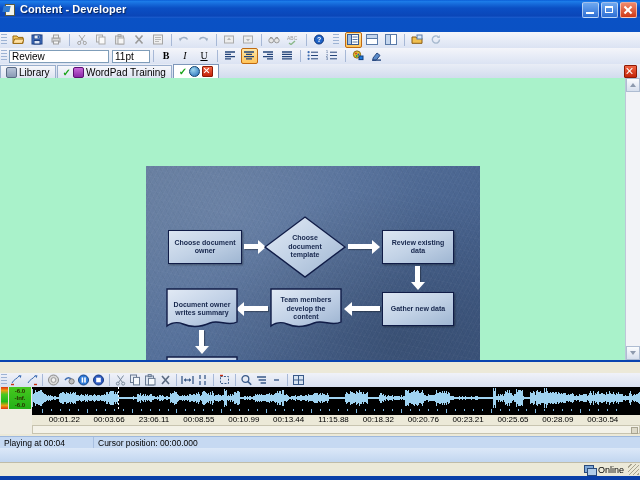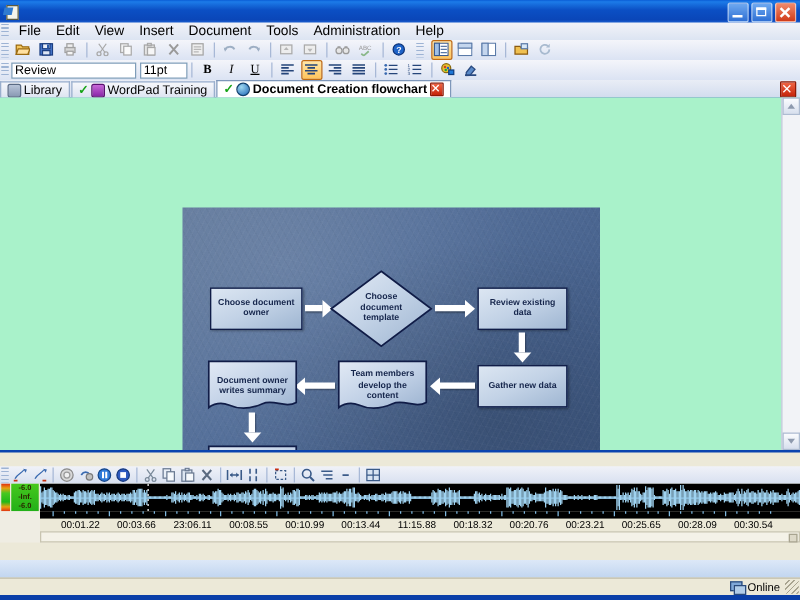--- a/index.html
+++ b/index.html
@@ -178,46 +178,36 @@
 </head>
 <body>
 
 <div id="app">
 
   <div class="titlebar">
     <span class="tb-icon">
       <span class="pg"></span>
         <span class="mk"></span>
     </span>
+    <span class="tb-title">Content - Developer</span>
     <span class="tb-btns">
       <span class="tb-btn">
           <i class="mn1"></i>
         </span>
       <span class="tb-btn">
           <i class="mx1"></i>
           <i class="mx2"></i>
         </span>
       <span class="tb-btn close">
           <i class="cl1"></i>
           <i class="cl2"></i>
         </span>
     </span>
   </div>
 
-  <div class="menubar">
-    <span class="grip"></span>
-    <span class="menu-item">File</span>
-    <span class="menu-item">Edit</span>
-    <span class="menu-item">View</span>
-    <span class="menu-item">Insert</span>
-    <span class="menu-item">Document</span>
-    <span class="menu-item">Tools</span>
-    <span class="menu-item">Administration</span>
-    <span class="menu-item">Help</span>
-  </div>
 
   <div class="toolbar tbar1">
     <span class="grip"></span>
 
     <span class="tbtn">
       <svg class="ico" viewBox="0 0 12 11">
           <path d="M1 2h4l1 1.4h5v6H1z" fill="#F5C860" stroke="#9A6A10"></path>
           <path d="M1 9.4l1.6-4.4H12l-1.7 4.4z" fill="#FFE0A0" stroke="#9A6A10"></path>
         </svg>
     </span>
@@ -428,21 +418,20 @@
       <span>Library</span>
     </div>
     <div class="tab">
       <span class="chk">✓</span>
       <span class="tabico" style="background:linear-gradient(to bottom,#C868D8,#8A28A8);border:1px solid #5A1070;"></span>
       <span>WordPad Training</span>
     </div>
     <div class="tab active">
       <span class="chk">✓</span>
       <span class="tabico" style="background:radial-gradient(circle at 35% 30%,#9FD8F0,#1E68B8);border:1px solid #10406E;border-radius:50%;"></span>
-      <span>Document Creation flowchart</span>
       <span class="tabx"></span>
     </div>
     <span class="tabstrip-x"></span>
   </div>
 
   <div class="docarea">
 
     <div class="slide">
 
       <div class="node" style="left:22px;top:64px;width:74px;height:34px;">
@@ -1371,20 +1360,24 @@
         <span style="left: 391.274px;">00:20.76</span>
         <span style="left: 436.145px;">00:23.21</span>
         <span style="left: 481.015px;">00:25.65</span>
         <span style="left: 525.886px;">00:28.09</span>
         <span style="left: 570.757px;">00:30.54</span>
       </div>
     <div class="hscroll">
       <div class="thumb"></div>
     </div>
 
+    <div class="sndstatus">
+      <span class="c" style="width:85px;">Playing at 00:04</span>
+      <span class="c" style="flex:1;">Cursor position: 00:00.000</span>
+    </div>
     <div class="sndband"></div>
   </div>
 
   <div class="statusbar">
     <span class="online">
       <span class="netico">
         <span class="scr"></span>
           <span class="scr2"></span>
       </span>
       <span>Online</span>

